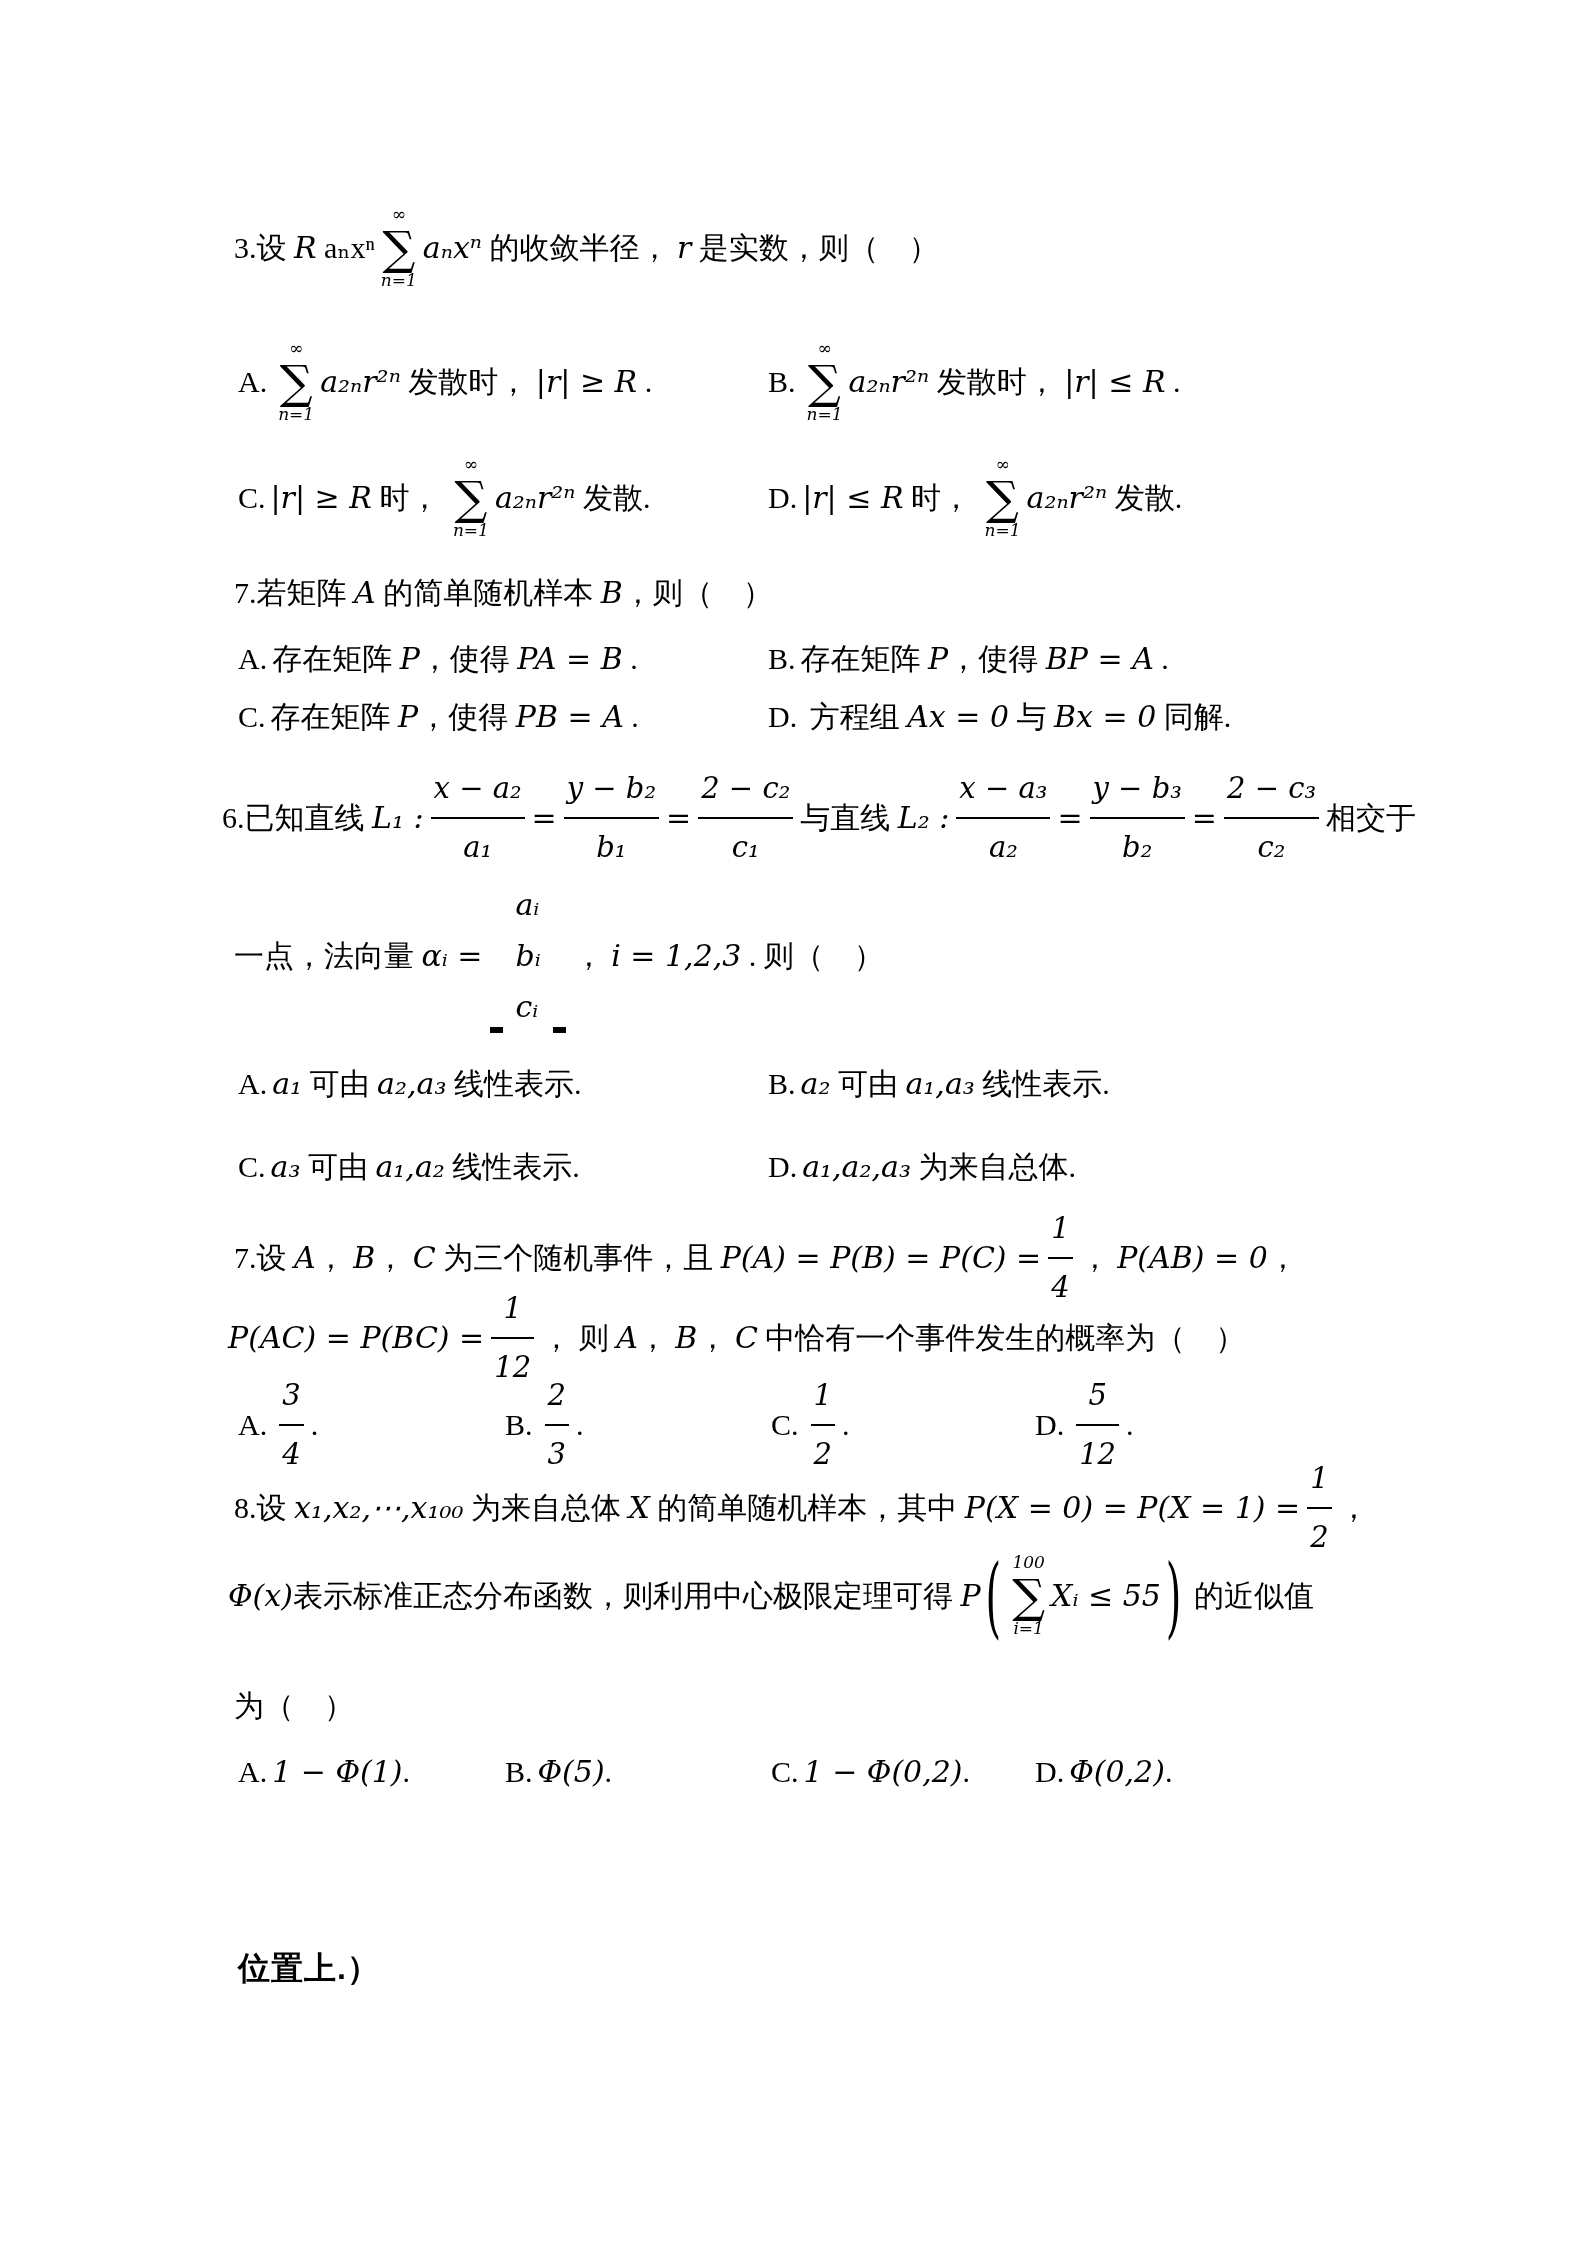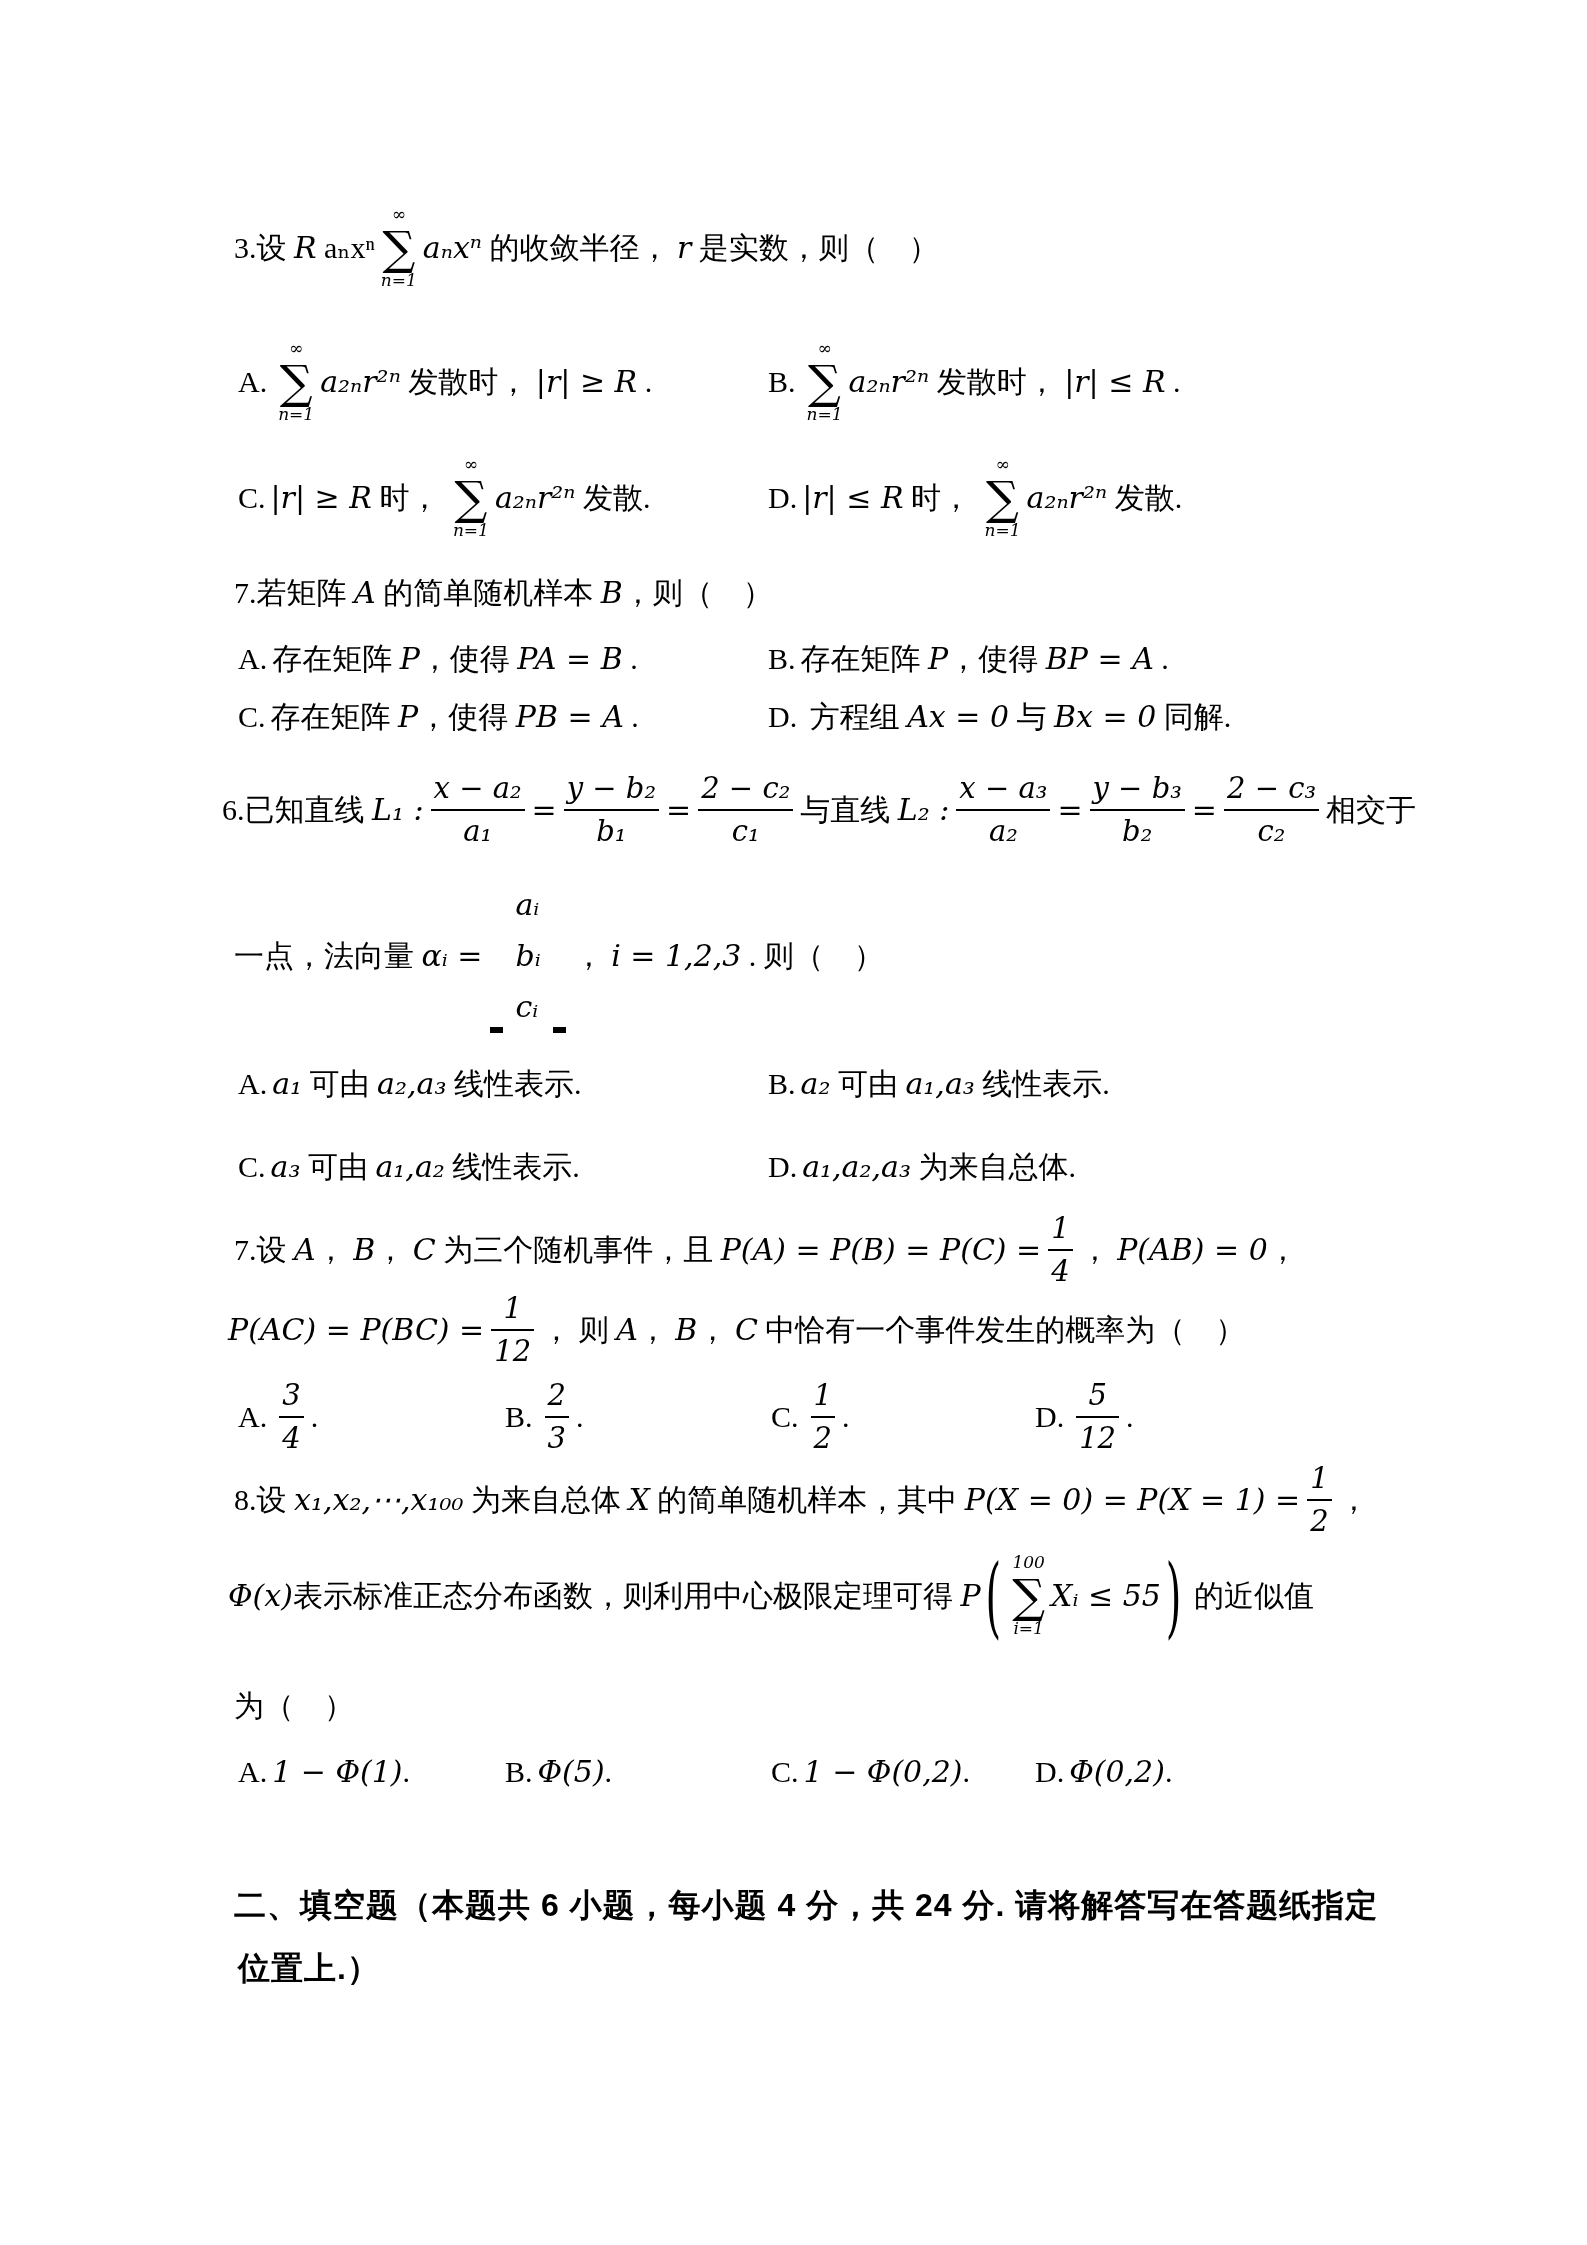--- a/index.html
+++ b/index.html
@@ -25,21 +25,21 @@
   .tok-m { font-family:"DejaVu Serif","Liberation Serif",serif; font-style:italic; }
   .tok-sum {
     display:inline-flex; flex-direction:column; align-items:center;
     margin:0 6px; line-height:1;
   }
   .tok-sum .lim { font-size:17px; font-family:"DejaVu Serif",serif; font-style:italic; line-height:1.15; }
   .tok-sum .sigma { font-size:46px; line-height:1.0; font-style:normal; font-family:"DejaVu Serif",serif; }
   .tok-frac {
     display:inline-flex; flex-direction:column; align-items:center;
     margin:0 7px; font-family:"DejaVu Serif",serif; font-style:italic;
-    font-size:29px; line-height:1.2;
+    font-size:29px; line-height:1.2;gap:8px;
   }
   .tok-frac .bar { align-self:stretch; height:2px; background:#000; margin:3px 0; }
   .tok-frac .num, .tok-frac .den { padding:0 3px; }
   .tok-vec { display:inline-flex; align-items:flex-end; margin:0 8px; }
   .vec-brk { width:10px; }
   .vec-brk.left  { border-left:3px solid #000; border-top:3px solid #000; border-bottom:3px solid #000; }
   .vec-brk.right { border-right:3px solid #000; border-top:3px solid #000; border-bottom:3px solid #000; }
   .vec-col {
     display:flex; flex-direction:column; gap:18px; padding:10px 12px;
     font-family:"DejaVu Serif",serif; font-style:italic; line-height:1.1;
@@ -146,16 +146,15 @@
   </div>
   <div class="line" style="top:1752px;left:771px">
     <span class="opt-label">C.</span>
     <span class="toks"><span class="tok-m">1 − Φ(0,2)</span><span class="tok-t">.</span></span>
   </div>
   <div class="line" style="top:1752px;left:1035px">
     <span class="opt-label">D.</span>
     <span class="toks"><span class="tok-m">Φ(0,2)</span><span class="tok-t">.</span></span>
   </div>
 
-  <div class="line heading" style="top:1885px;left:234px">二、填空题（本题共 6 小题，每小题 4 分，共 24 分. 请将解答写在答题纸指定</div>
   <div class="line heading" style="top:1948px;left:238px">位置上.）</div>
 
 </div>
 
 </body></html>

